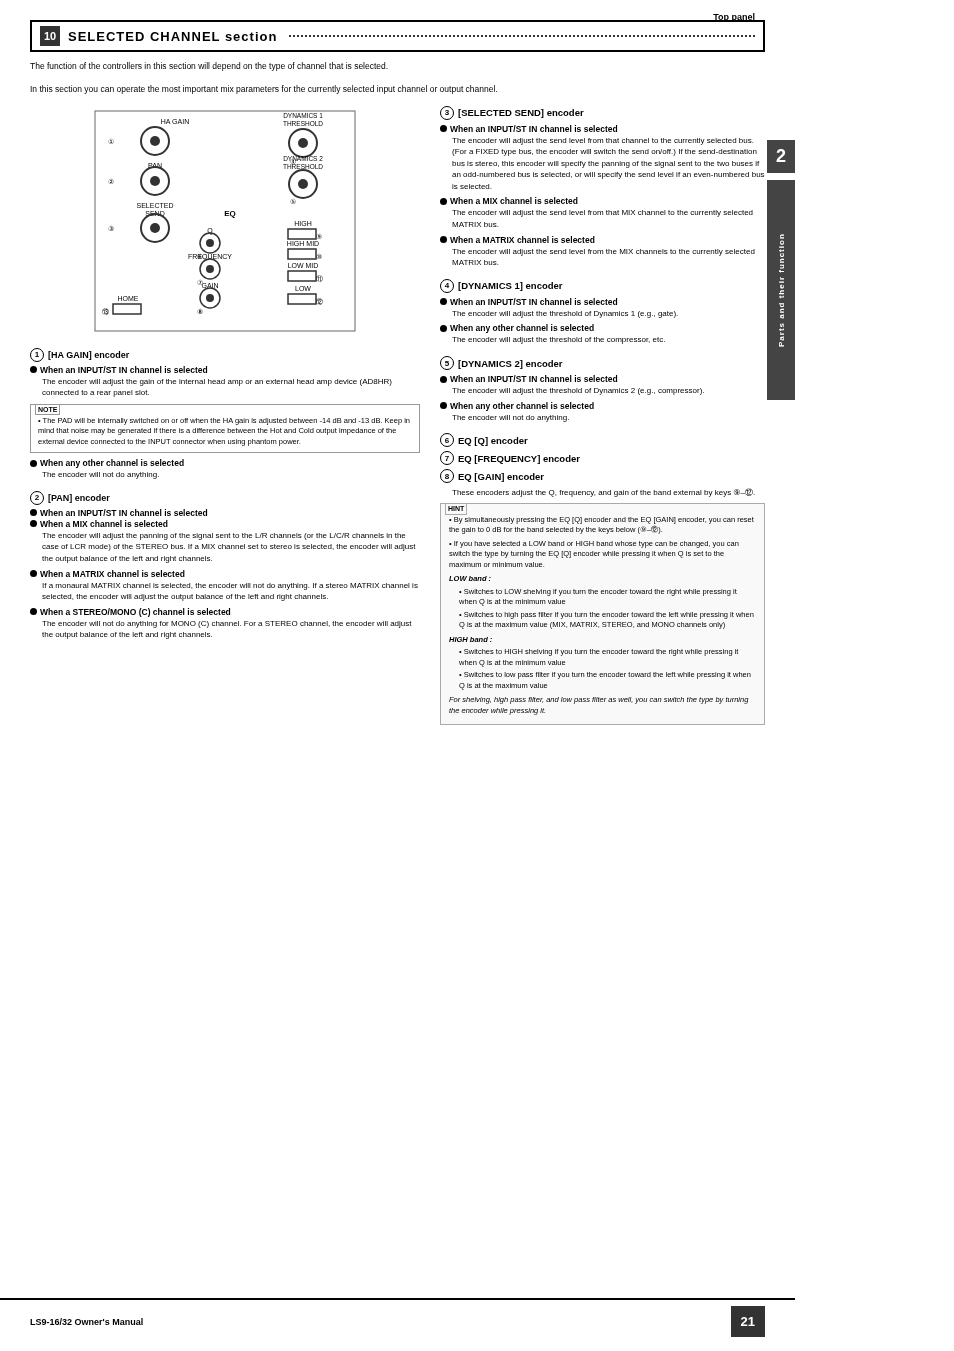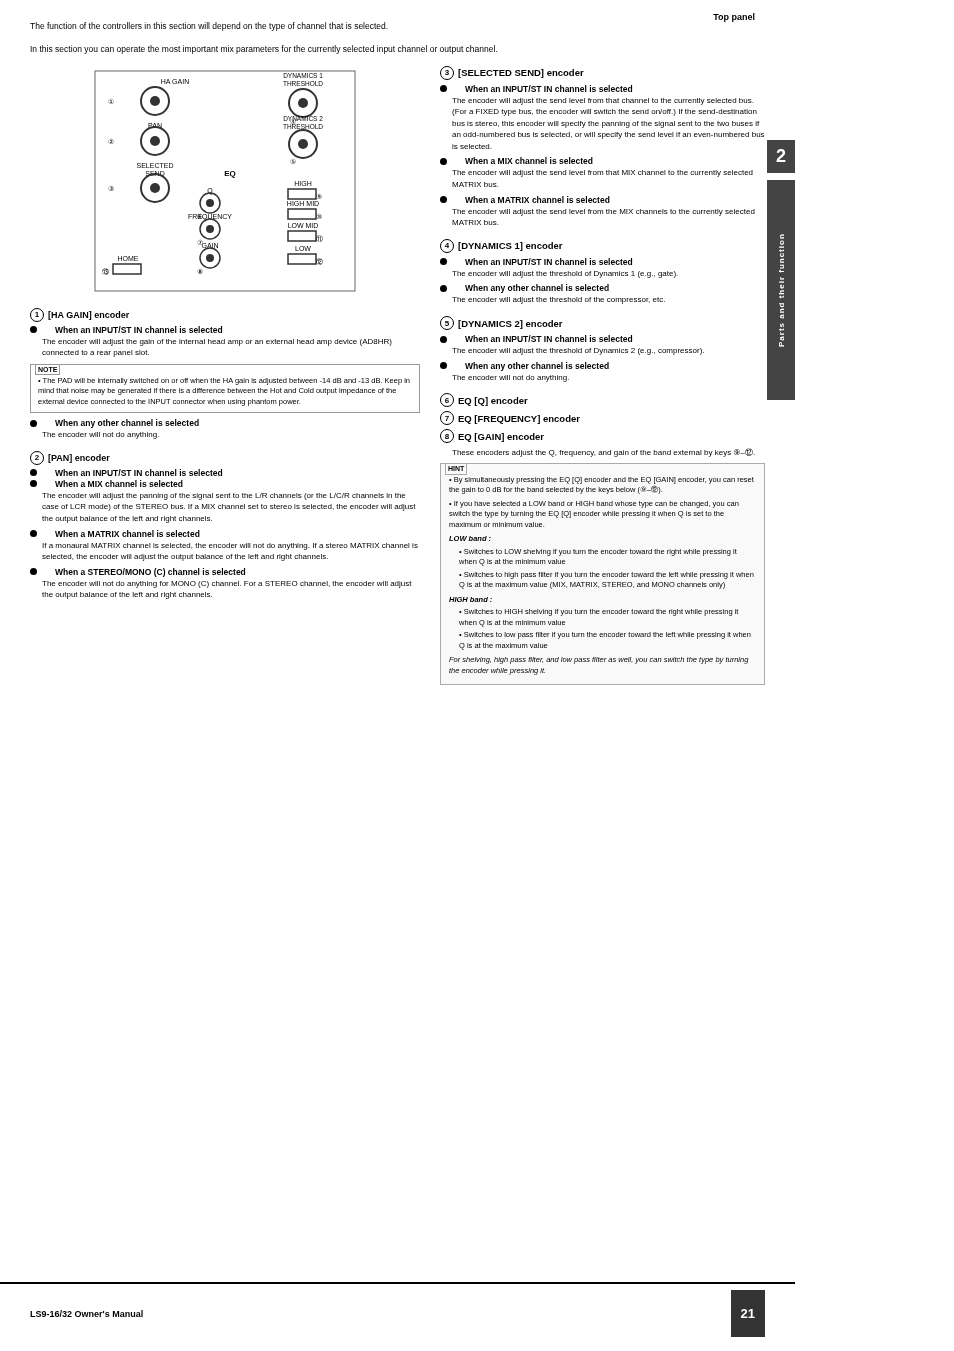--- a/index.html
+++ b/index.html
@@ -72,21 +72,21 @@
     }
     .bottom-model {
       font-size: 9px;
       font-weight: bold;
     }
     .bottom-page {
       font-size: 13px;
       font-weight: bold;
       background: #333;
       color: #fff;
-      padding: 16px 10px;
+      padding: 8px 10px;
     }
     .two-col {
       display: flex;
       gap: 20px;
       margin-top: 8px;
     }
     .left-col {
       width: 390px;
       flex-shrink: 0;
     }
@@ -162,21 +162,21 @@
       flex-shrink: 0;
     }
     .sub-section {
       margin-bottom: 4px;
     }
     .sub-title {
       font-size: 8.5px;
       font-weight: bold;
       display: flex;
       align-items: center;
-      gap: 18px;
+      gap: 3px;
       margin-bottom: 1px;
     }
     .bullet-circle {
       width: 7px;
       height: 7px;
       background: #000;
       border-radius: 50%;
       flex-shrink: 0;
       display: inline-block;
     }
@@ -250,20 +250,25 @@
 </head>
 <body>
 
 <div class="page">
 
   <div class="top-label">Top panel</div>
 
   <div class="side-number">2</div>
   <div class="side-tab">Parts and their function</div>
 
+  <div class="section-title">
+    <div class="section-num-box">10</div>
+    <span class="section-title-text">SELECTED CHANNEL section</span>
+    <div class="dots"></div>
+  </div>
 
   <p class="intro-text">The function of the controllers in this section will depend on the type of channel that is selected.</p>
   <p class="intro-text">In this section you can operate the most important mix parameters for the currently selected input channel or output channel.</p>
 
   <div class="two-col">
 
     <div class="left-col">
 
       <div class="diagram-area">
         <svg class="diagram-svg" viewBox="0 0 340 230" xmlns="http://www.w3.org/2000/svg">

